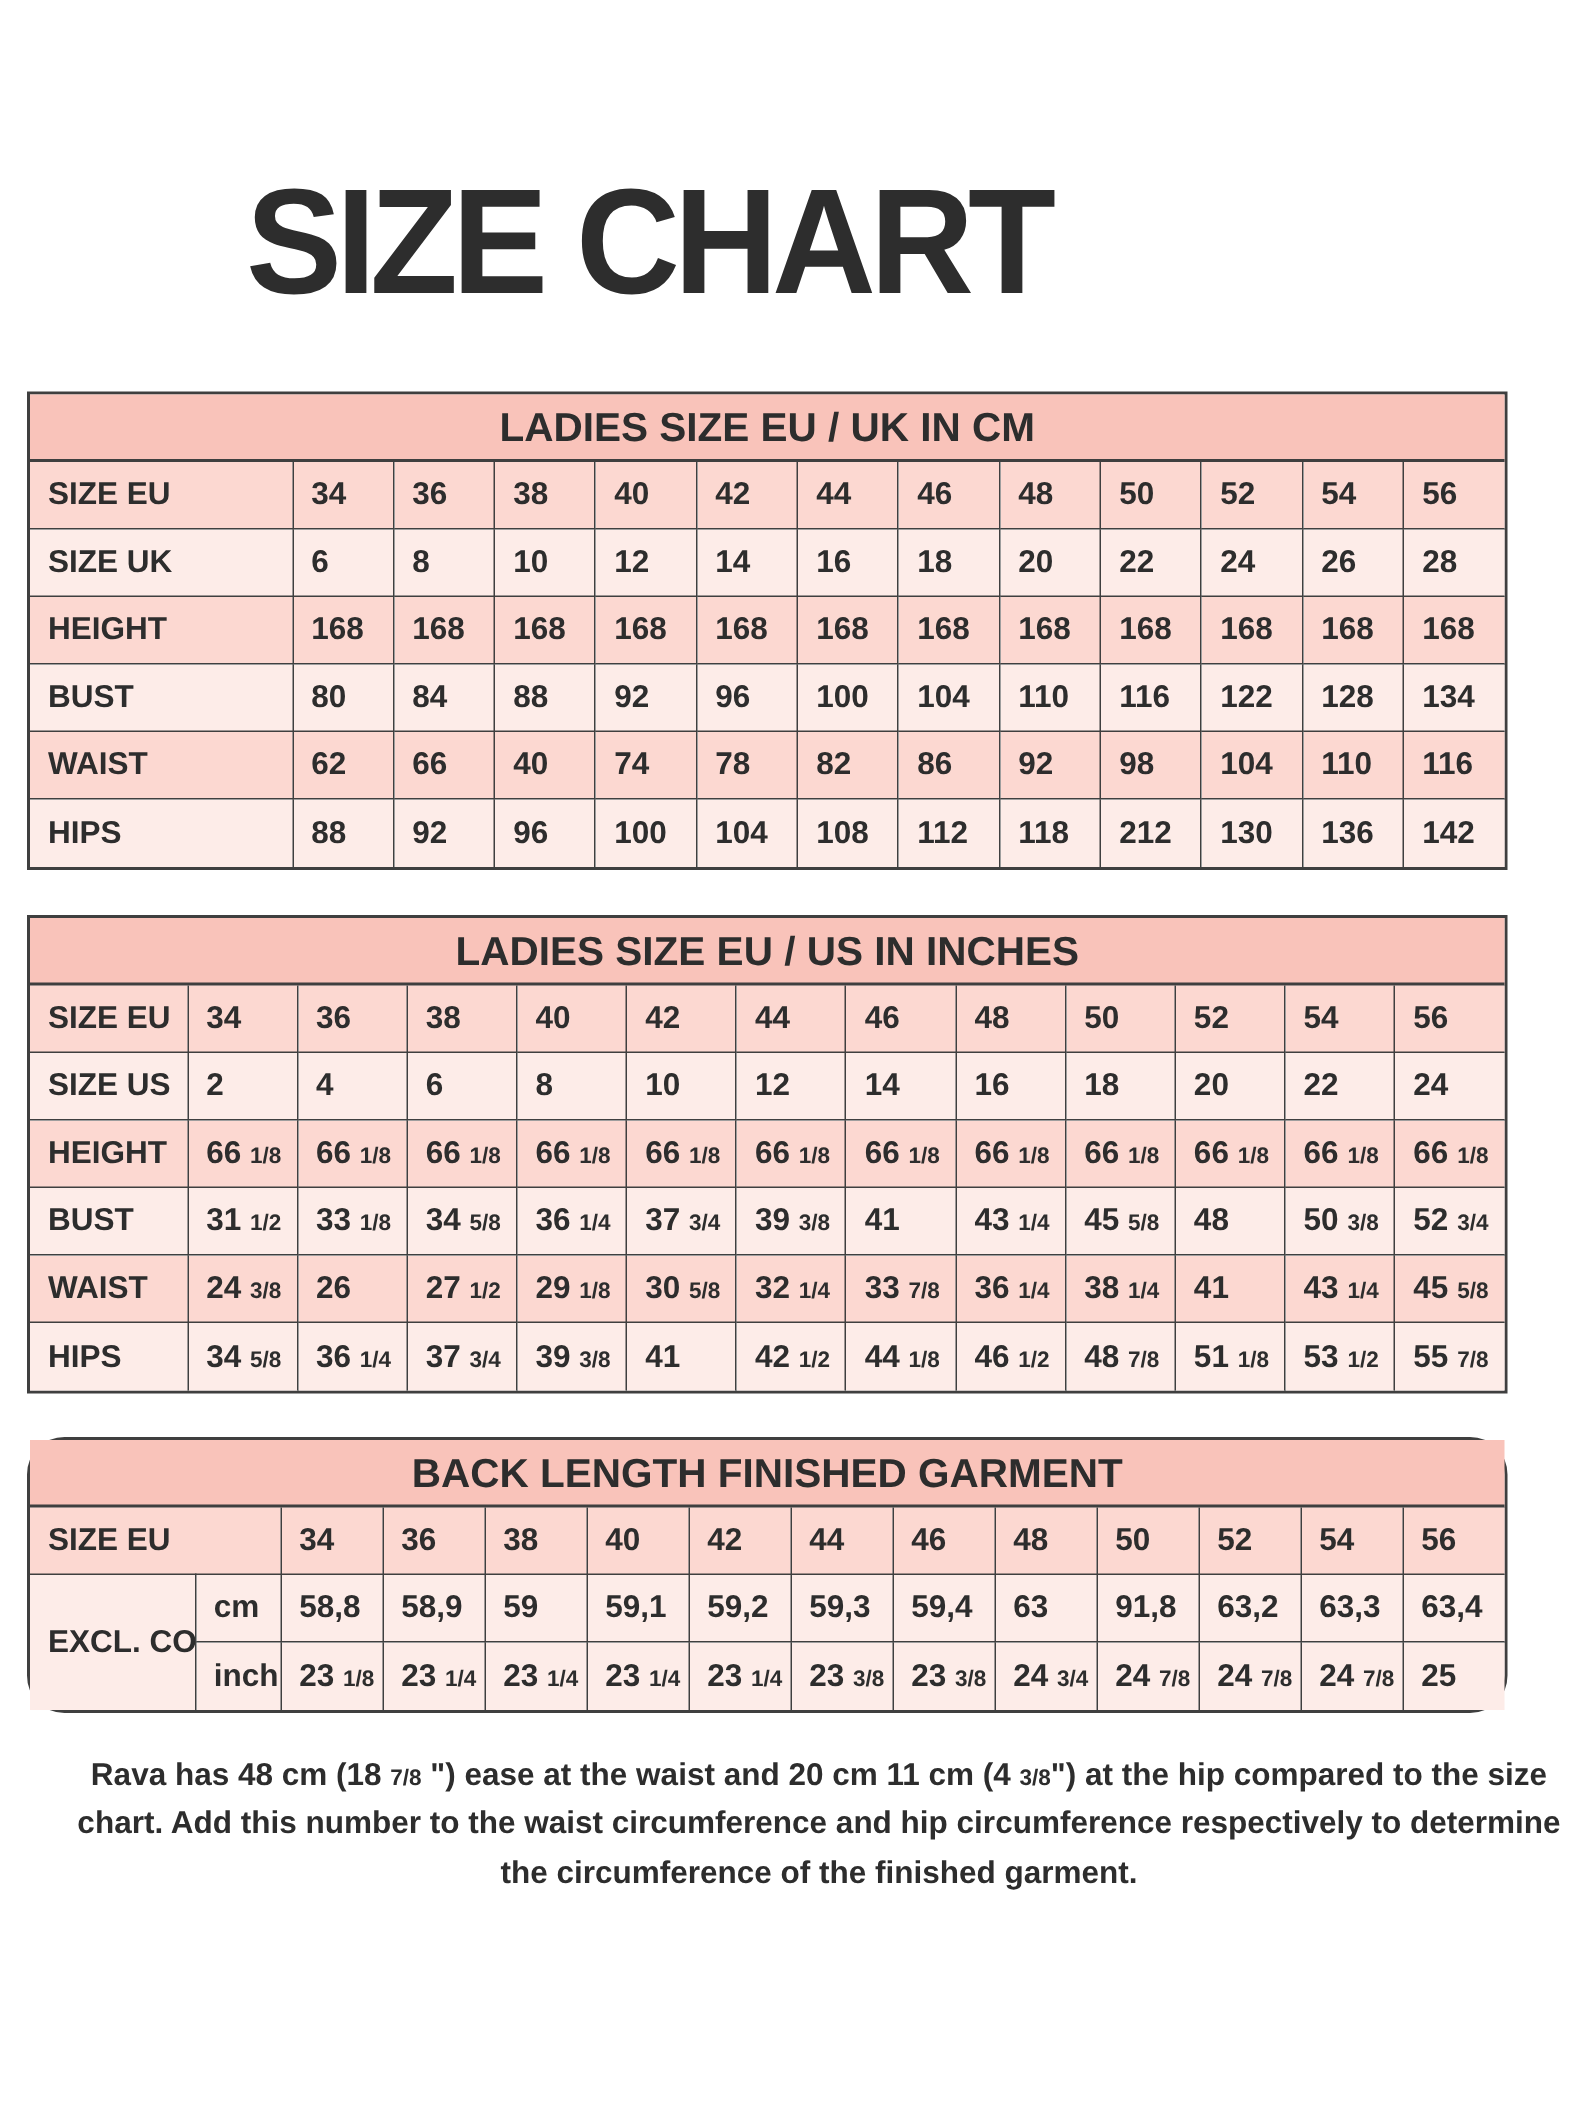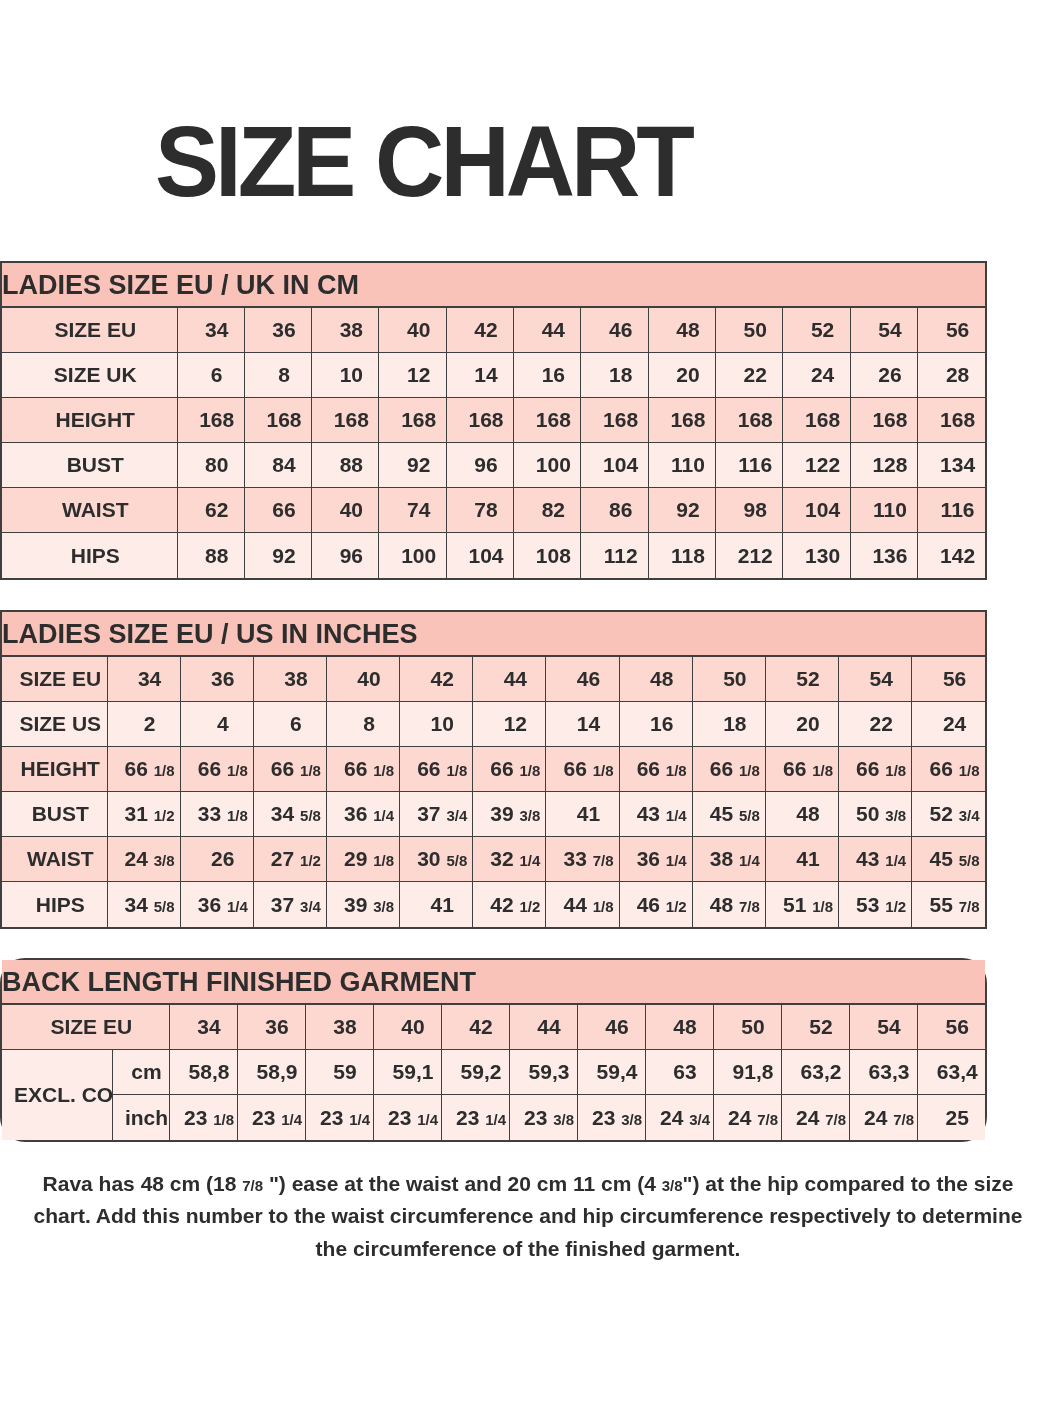--- a/index.html
+++ b/index.html
@@ -11,21 +11,21 @@
   }
   *{box-sizing:border-box;}
   html,body{margin:0;padding:0;}
   body{
     width:1053px;height:1403px;
     background:#ffffff;
     font-family:"Liberation Sans",sans-serif;
     color:var(--ink);
     overflow:hidden;
   }
-  .page{width:846px;position:relative;}
+  .page{width:846px;position:relative;padding-left:18px;}
   .title{
     margin:112px 0 0 0;
     text-align:center;
     font-size:96px;
     line-height:1.05;
     font-weight:bold;
     letter-spacing:-4px;
     color:var(--ink);
     transform:scaleY(1.04);
   }
@@ -33,34 +33,33 @@
     width:987px;
     margin:0 auto;
     border:2px solid var(--border);
   }
   .size-table.t1{margin-top:48px;}
   .size-table.t2{margin-top:30px;}
   .size-table.t3{margin-top:29px;border-radius:25px;}
   .t-header{
     height:45px;
     line-height:45px;
-    text-align:left;
+    text-align:center;
     background:var(--header-pink);
     border-bottom:2px solid var(--border);
     font-weight:bold;
     font-size:27px;
     letter-spacing:0px;
     color:var(--ink);
   }
   table.grid{
     width:100%;
     table-layout:fixed;
     border-collapse:collapse;
     border-style:hidden; 
-    text-align:center;
   }
   table.grid td{
     border:1.5px solid var(--border);
     height:45px;
     padding:0 0 0 12px;
     font-size:21px;
     font-weight:bold;
     color:var(--ink);
     white-space:nowrap;
     overflow:hidden;

